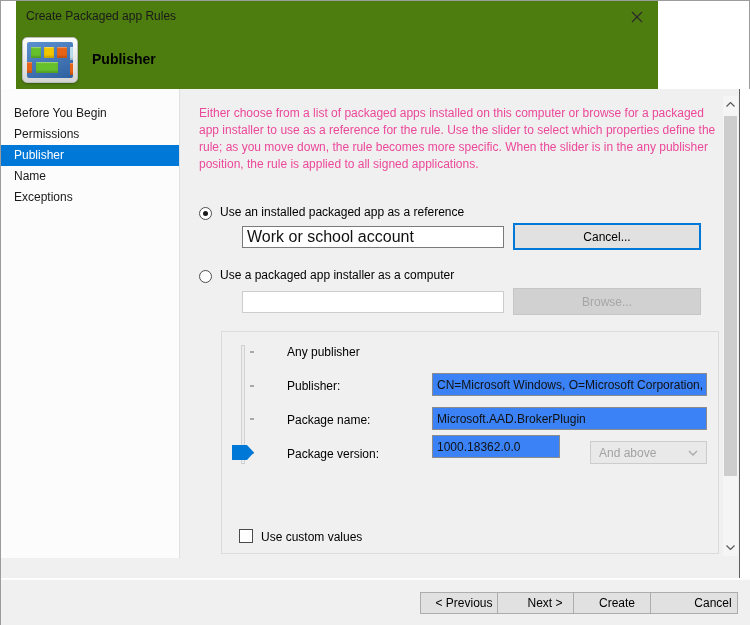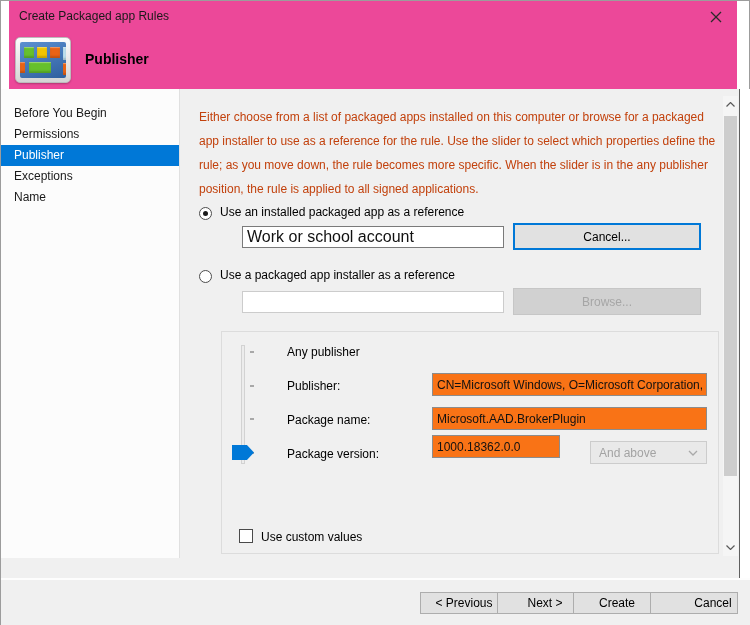--- a/index.html
+++ b/index.html
@@ -2,21 +2,21 @@
 <html style="--accent: #0078d7; --button-face: #e1e1e1; --button-border: #adadad; --dialog-bg: #f0f0f0; --disabled-text: #a6a6a6;"><head>
 <meta charset="utf-8">
 <style>
   * { margin:0; padding:0; box-sizing:border-box; font-family:"Liberation Sans", sans-serif; }
   html,body { width:750px; height:625px; }
   body { position:relative; background:#fff; font-size:12px; color:#000; overflow:hidden; }
 
   .dialog { position:absolute; inset:0; background:#fff; border:1px solid #9c9c9c; }
 
   
-  .top-section { position:absolute; left:8px; top:0; width:728px; height:88px; background:#ec4899; }
+  .top-section { position:absolute; left:15px; top:0; width:642px; height:88px; background:#4d7c0f; }
   .window-title { position:absolute; left:10px; top:8px; font-size:12px; color:#1a1a1a; }
   .close-button { position:absolute; right:10px; top:6px; width:22px; height:20px; display:flex; align-items:center; justify-content:center; cursor:pointer; }
 
   .app-icon { position:absolute; left:6px; top:36px; width:56px; height:46px;
               background:linear-gradient(#fdfdfd,#d4d4d4); border:1px solid #bcbcbc; border-radius:5px;
               box-shadow:0 1px 2px rgba(0,0,0,.25); }
   .app-icon-inner { position:absolute; inset:4px; background:linear-gradient(160deg,#5b90d1,#2f5f9e); border-radius:2px; overflow:hidden; }
   .tile { position:absolute; box-shadow:inset 0 -2px 2px rgba(0,0,0,.18), inset 0 1px 1px rgba(255,255,255,.35); }
   .tile.g1 { left:4px;  top:5px;  width:10px; height:11px; background:#66c02c; }
   .tile.y1 { left:17px; top:5px;  width:10px; height:11px; background:#f2c500; }
@@ -29,41 +29,41 @@
   .page-title { position:absolute; left:76px; top:50px; font-size:14px; font-weight:bold; }
 
   
   .body-section { position:absolute; left:0; top:88px; width:750px; height:537px; background:var(--dialog-bg,#f0f0f0); }
 
   .sidebar { position:absolute; left:0; top:88px; width:179px; height:469px; background:#fcfcfc; border-right:1px solid #e0e0e0; padding-top:14px; }
   .nav-item { height:21px; line-height:21px; padding-left:13px; color:#1a1a1a; cursor:pointer; }
   .nav-item.selected { background:var(--accent,#0078d7); color:#fff; }
 
   
-  .description { position:absolute; left:198px; top:104px; width:524px; line-height:24px; color:#c2410c; }
+  .description { position:absolute; left:198px; top:104px; width:524px; line-height:17px; color:#ec4899; }
 
   .radio { position:absolute; width:13px; height:13px; border:1px solid #4d4d4d; border-radius:50%; background:#fff; cursor:pointer; }
   .radio.checked::after { content:""; position:absolute; inset:3px; background:#1a1a1a; border-radius:50%; }
   .radio-label { position:absolute; color:#000; cursor:pointer; }
 
   .text-input { position:absolute; height:22px; border:1px solid #7a7a7a; background:#fff; padding:2px 4px; font-size:16px; color:#111; }
   .text-input:disabled, .text-input.disabled { border-color:#cccccc; background:#fff; }
 
   .btn { position:absolute; background:var(--button-face,#e1e1e1); border:1px solid var(--button-border,#adadad);
          font-size:12px; color:#000; display:flex; align-items:center; justify-content:center; cursor:pointer; }
   .btn.default-focus { border:2px solid var(--accent,#0078d7); }
   .btn.disabled { background:#d1d1d1; border-color:#c6c6c6; color:var(--disabled-text,#a6a6a6); cursor:default;text-align:center; }
 
   .slider-panel { position:absolute; left:220px; top:330px; width:498px; height:223px; border:1px solid #dcdcdc; }
   .slider-track { position:absolute; left:19px; top:13px; width:4px; height:119px; background:#ececec; border:1px solid #d2d2d2; }
   .slider-tick { position:absolute; left:28px; width:4px; height:2px; background:#a8a8a8; }
   .slider-thumb { position:absolute; left:10px; top:113px; width:22px; height:15px; background:var(--accent,#0078d7);
                   clip-path:polygon(0 0, 68% 0, 100% 50%, 68% 100%, 0 100%); cursor:grab; }
   .panel-label { position:absolute; left:65px; color:#000; }
-  .panel-input { position:absolute; left:210px; width:275px; height:23px; border:1px solid #8c8c8c; background:#f97316; padding:0 4px; font-size:12px; color:#111; }
+  .panel-input { position:absolute; left:210px; width:275px; height:23px; border:1px solid #8c8c8c; background:#3b82f6; padding:0 4px; font-size:12px; color:#111; }
 
   .dropdown { position:absolute; left:368px; width:117px; height:23px; background:#e9e9e9; border:1px solid #cccccc;
               color:#a3a3a3; display:flex; align-items:center; padding:0 8px; }
   .dropdown .chev { margin-left:auto; }
 
   .checkbox { position:absolute; left:17px; top:197px; width:14px; height:14px; border:1px solid #4a4a4a; background:#fff; cursor:pointer; }
   .checkbox-label { position:absolute; left:39px; top:198px; cursor:pointer; }
 
   
   .scrollbar { position:absolute; left:722px; top:95px; width:15px; height:460px; background:#f5f5f5; }
@@ -103,34 +103,34 @@
     </div>
     <div class="page-title">Publisher</div>
   </div>
 
   <div class="body-section"></div>
 
   <div class="sidebar">
     <div class="nav-item">Before You Begin</div>
     <div class="nav-item">Permissions</div>
     <div class="nav-item selected">Publisher</div>
+    <div class="nav-item">Name</div>
     <div class="nav-item">Exceptions</div>
-    <div class="nav-item">Name</div>
   </div>
 
   <div class="description">Either choose from a list of packaged apps installed on this computer or browse for a packaged app installer to use as a reference for the rule. Use the slider to select which properties define the rule; as you move down, the rule becomes more specific. When the slider is in the any publisher position, the rule is applied to all signed applications.</div>
 
   <div class="radio checked" style="left:198px; top:206px;"></div>
   <div class="radio-label" style="left:219px; top:204px;">Use an installed packaged app as a reference</div>
 
   <input class="text-input" style="left: 241px; top: 225px; width: 262px;" value="Work or school account">
   <div class="btn default-focus" style="left:512px; top:222px; width:188px; height:27px;">Cancel...</div>
 
   <div class="radio" style="left:198px; top:269px;"></div>
-  <div class="radio-label" style="left:219px; top:267px;">Use a packaged app installer as a reference</div>
+  <div class="radio-label" style="left:219px; top:267px;">Use a packaged app installer as a computer</div>
 
   <input class="text-input disabled" style="left: 241px; top: 290px; width: 262px;" value="">
   <div class="btn disabled" style="left:512px; top:287px; width:188px; height:27px;">Browse...</div>
 
   <div class="slider-panel">
     <div class="slider-track"></div>
     <div class="slider-tick" style="top:19px;"></div>
     <div class="slider-tick" style="top:53px;"></div>
     <div class="slider-tick" style="top:86px;"></div>
     <div class="slider-tick" style="top:120px;"></div>

